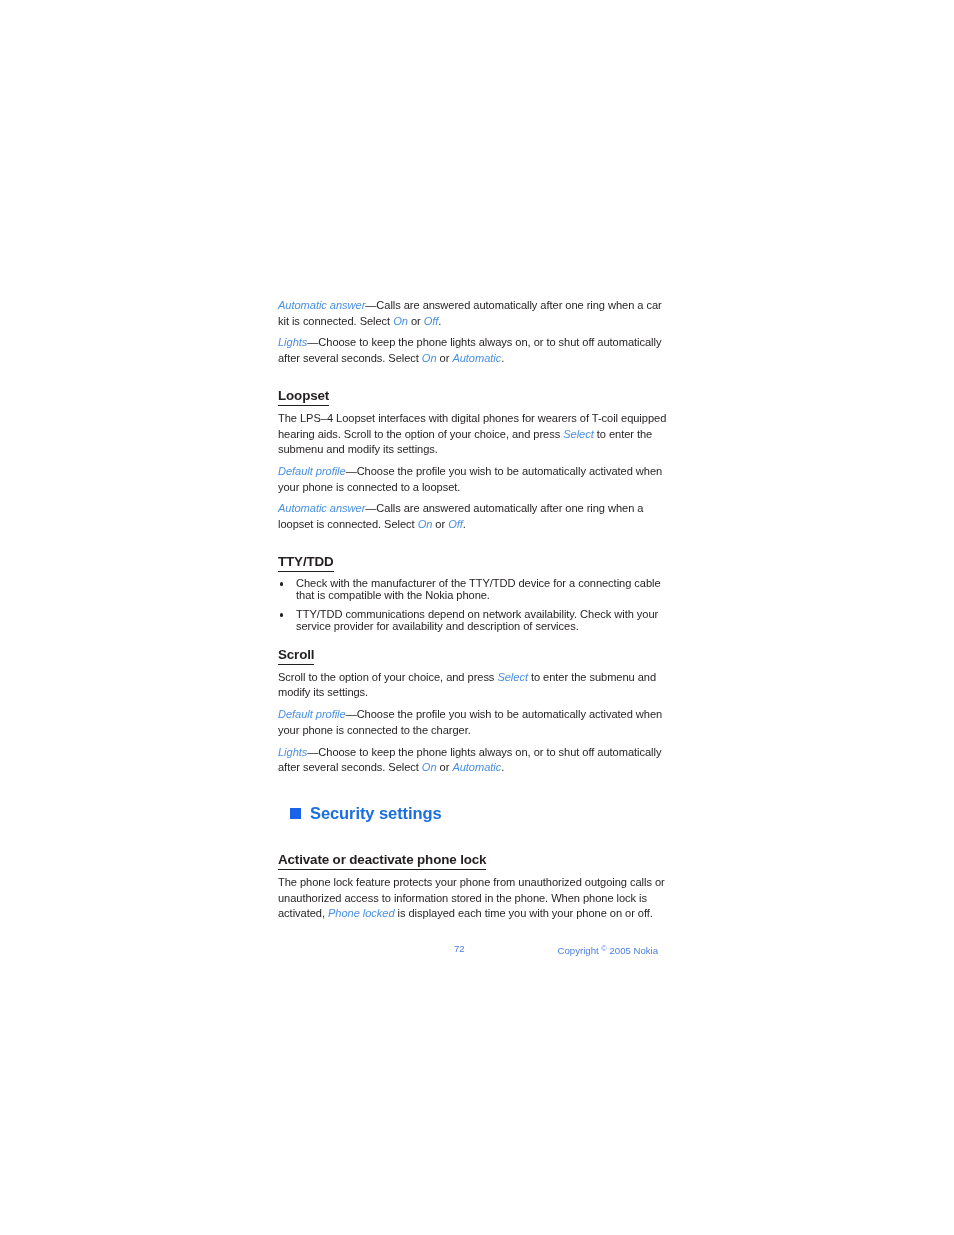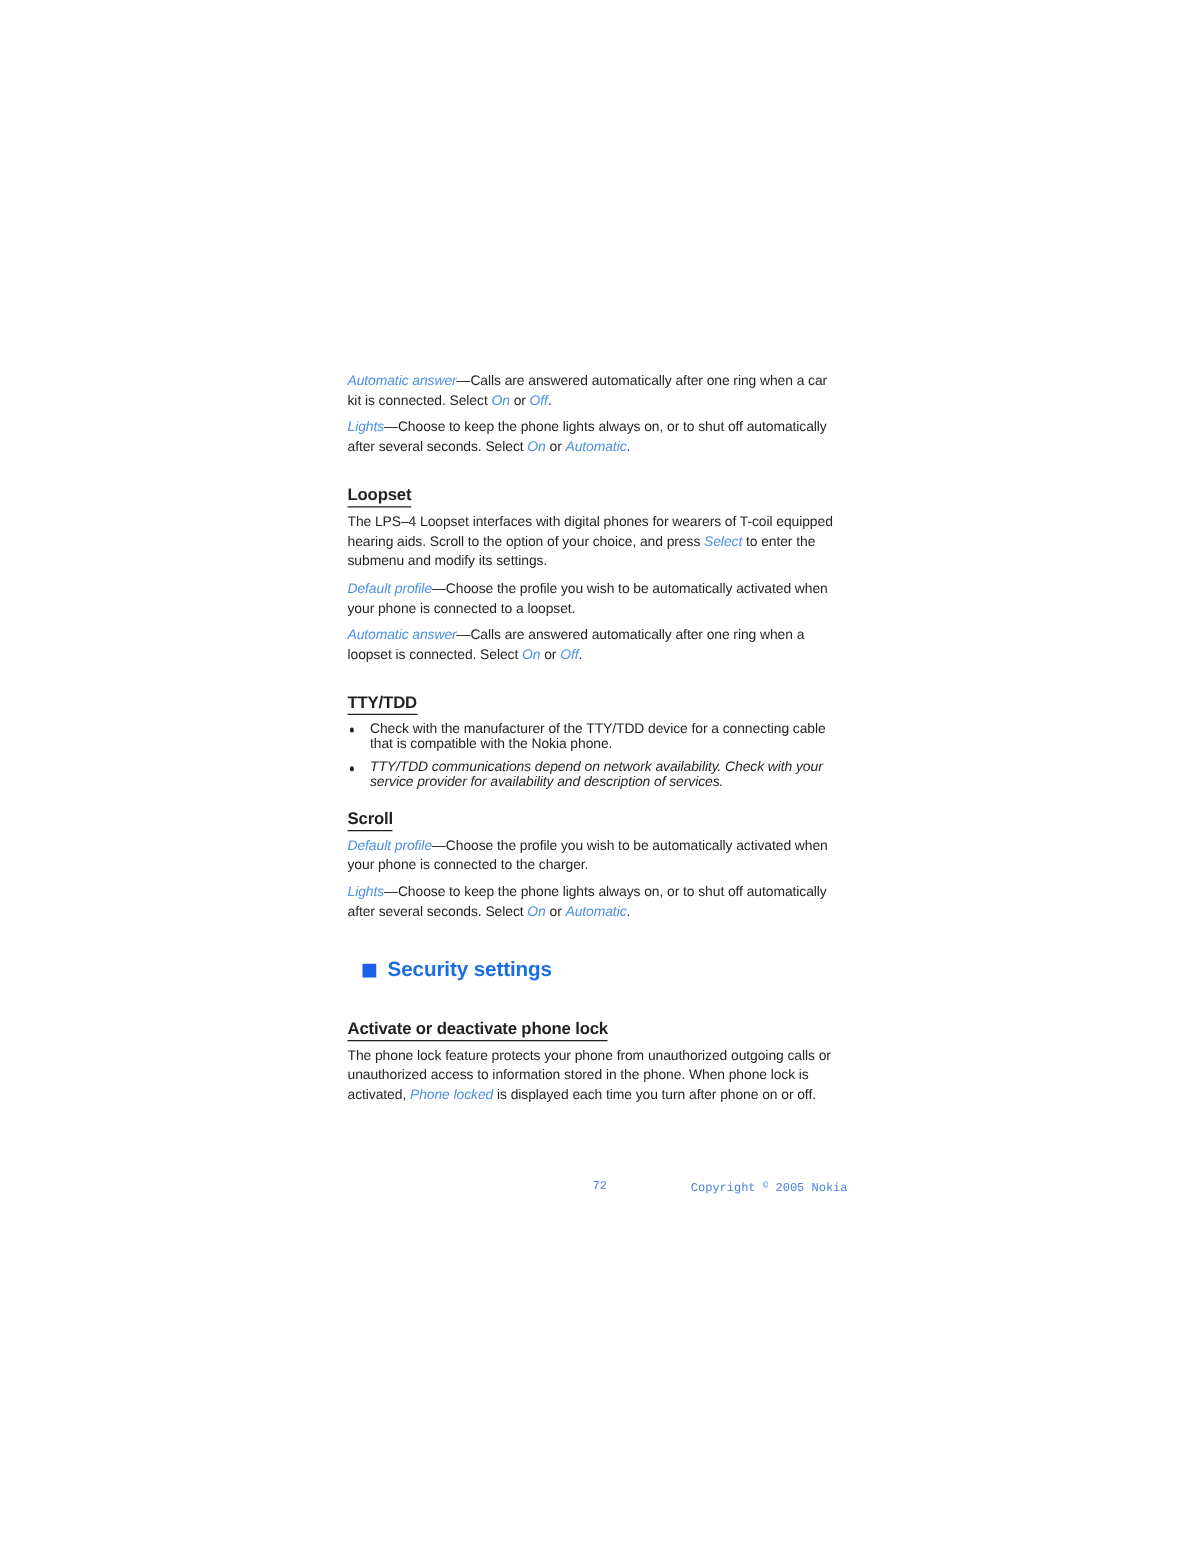--- a/index.html
+++ b/index.html
@@ -95,42 +95,41 @@
   }
   ul.bullets li {
     position: relative;
     padding-left: 18px;
     margin-bottom: 7px;
     font-size: 11.1px;
     line-height: 12px;
     color: #231f20;
     letter-spacing: -0.005em;
   }
-  ul.bullets li:last-child { margin-bottom: 0; font-style: italic; }
+  ul.bullets li:last-child { margin-bottom: 0; }
   ul.bullets li .dot {
     position: absolute;
     left: 2px;
     top: 5.5px;
     width: 3.4px;
     height: 3.4px;
     border-radius: 50%;
     background: #231f20;
   }
 
   
   #footer {
     position: absolute;
-    left: 288px;
+    left: 268px;
     top: 941px;
     width: 390px;
     height: 16px;
     font-size: 9.6px;
     line-height: 16px;
     color: #4a7fe0;
-    font-family: Liberation Mono, monospace;
   }
   #footer .page-num {
     position: absolute;
     left: 186px;
     top: 0;
     color: #4a7fe0;
   }
   #footer .copyright {
     position: absolute;
     right: 0;
@@ -170,35 +169,36 @@
 
     <ul class="bullets">
       <li><span class="dot"></span><span>Check with the manufacturer of the TTY/TDD device for a connecting cable that is compatible with the Nokia phone.</span></li>
       <li><span class="dot"></span><span>TTY/TDD communications depend on network availability. Check with your service provider for availability and description of services.</span></li>
     </ul>
 
     <div class="subhead-wrap">
       <h3 class="subhead">Scroll</h3>
     </div>
 
+    <p class="body"><span>Scroll to the option of your choice, and press </span><span class="kw">Select</span><span> to enter the submenu and modify its settings.</span></p>
 
     <p class="body"><span class="kw">Default profile</span><span>—Choose the profile you wish to be automatically activated when your phone is connected to the charger.</span></p>
 
     <p class="body"><span class="kw">Lights</span><span>—Choose to keep the phone lights always on, or to shut off automatically after several seconds. Select </span><span class="kw">On</span><span> or </span><span class="kw">Automatic</span><span>.</span></p>
 
     <div class="section-heading">
       <span class="section-square"></span>
       <span class="section-title">Security settings</span>
     </div>
 
     <div class="subhead-wrap">
       <h3 class="subhead">Activate or deactivate phone lock</h3>
     </div>
 
-    <p class="body"><span>The phone lock feature protects your phone from unauthorized outgoing calls or unauthorized access to information stored in the phone. When phone lock is activated, </span><span class="kw">Phone locked</span><span> is displayed each time you turn after phone on or off.</span></p>
+    <p class="body"><span>The phone lock feature protects your phone from unauthorized outgoing calls or unauthorized access to information stored in the phone. When phone lock is activated, </span><span class="kw">Phone locked</span><span> is displayed each time you with your phone on or off.</span></p>
 
   </div>
 
   <div id="footer">
     <span class="page-num">72</span>
     <span class="copyright"><span>Copyright </span><sup>©</sup><span> 2005 Nokia</span></span>
   </div>
 
 </div>
 

